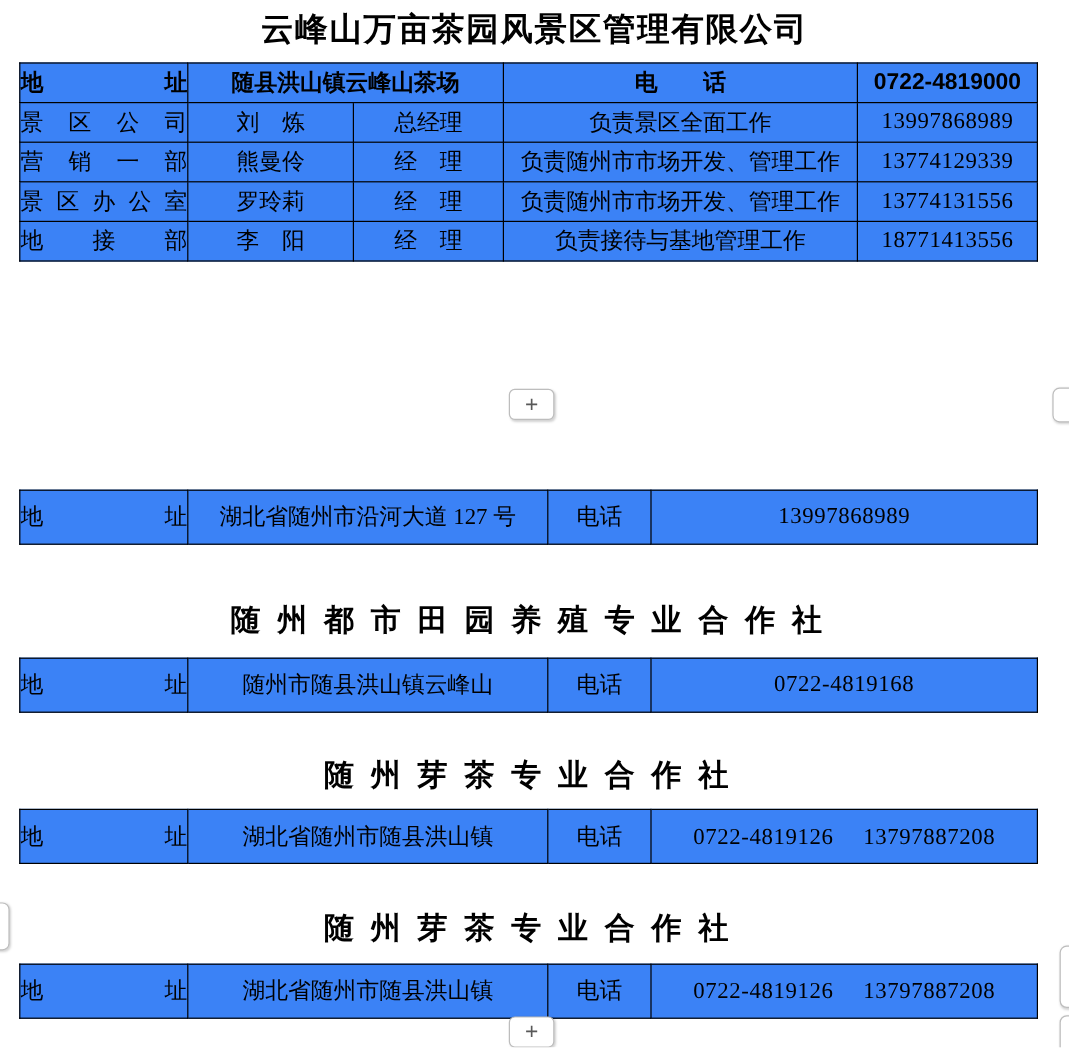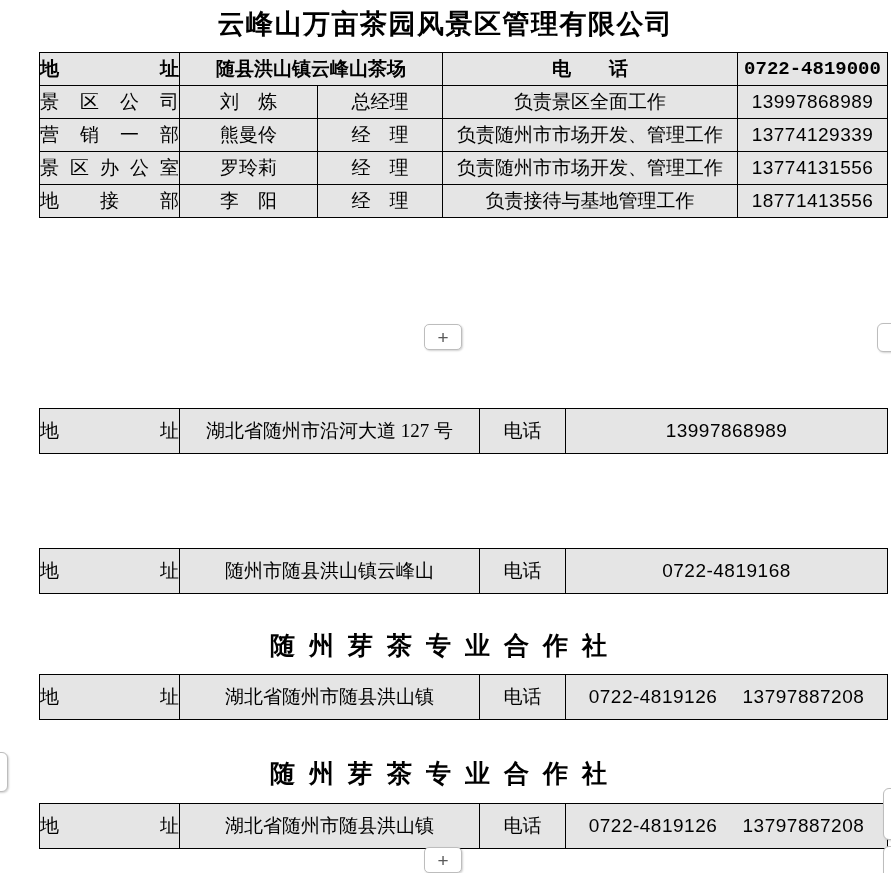--- a/index.html
+++ b/index.html
@@ -9,34 +9,34 @@
   }
   .doc-title{
     position:absolute;left:0;width:100%;text-align:center;font-weight:bold;
     white-space:nowrap;
   }
   #title1{top:6px;font-size:27px;letter-spacing:1.5px;}
   .sub-title{font-size:25px;letter-spacing:14px;}
   #title2{top:361px;} #title3{top:500px;} #title4{top:629px;} #title5{top:757px;}
 
   table.t{
-    position:absolute;left:39px;width:848px;border-collapse:collapse;table-layout:fixed;
-    background:#e5e5e5;
+    position:absolute;left:16px;width:848px;border-collapse:collapse;table-layout:fixed;
+    background:#3b82f6;
   }
   .t td{
     border:1.5px solid #000;text-align:center;vertical-align:middle;
     font-size:19px;padding:0;overflow:hidden;
   }
   #table1{top:52px;}
   #table1 tr{height:33px;}
   tr.bold td{font-weight:bold;}
   .spread{text-align:justify;text-align-last:justify;padding:0 18px;}
   .spread-wide{padding:0 26px;}
-  .num{font-family:Liberation Sans, sans-serif;font-size:21px;letter-spacing:0.5px;margin-top:28px;}
-  .num-bold{font-family:Liberation Mono, monospace;font-weight:bold;font-size:20px;}
+  .num{font-family:Liberation Serif, serif;font-size:21px;letter-spacing:0.5px;margin-top:28px;}
+  .num-bold{font-family:Liberation Sans, sans-serif;font-weight:bold;font-size:20px;}
   .small tr{height:45px;}
   #table2{top:408px;} #table3{top:548px;} #table4{top:674px;} #table5{top:803px;}
   .phone-left{text-align:left;padding-left:52px;}
 
   .plus-btn{
     position:absolute;width:38px;height:26px;box-sizing:border-box;
     border:1px solid #bdbdbd;border-radius:5px;background:#fff;color:#595959;
     font-family:"Liberation Sans","DejaVu Sans",sans-serif;font-size:19px;line-height:23px;
     text-align:center;box-shadow:1px 1px 2px rgba(0,0,0,0.18);cursor:pointer;padding:0;
   }
@@ -119,20 +119,21 @@
     <tbody>
         <tr>
       <td class="spread spread-wide">地址</td>
       <td>湖北省随州市沿河大道 127 号</td>
       <td>电话</td>
       <td class="num phone-left">13997868989</td>
     </tr>
   </tbody>
     </table>
 
+  <div class="doc-title sub-title" id="title3">随州都市田园养殖专业合作社</div>
   <table class="t small" id="table3">
     <colgroup>
       <col style="width:140px">
         <col style="width:300px">
         <col style="width:86px">
         <col style="width:322px">
     </colgroup>
     <tbody>
         <tr>
       <td class="spread spread-wide">地址</td>

